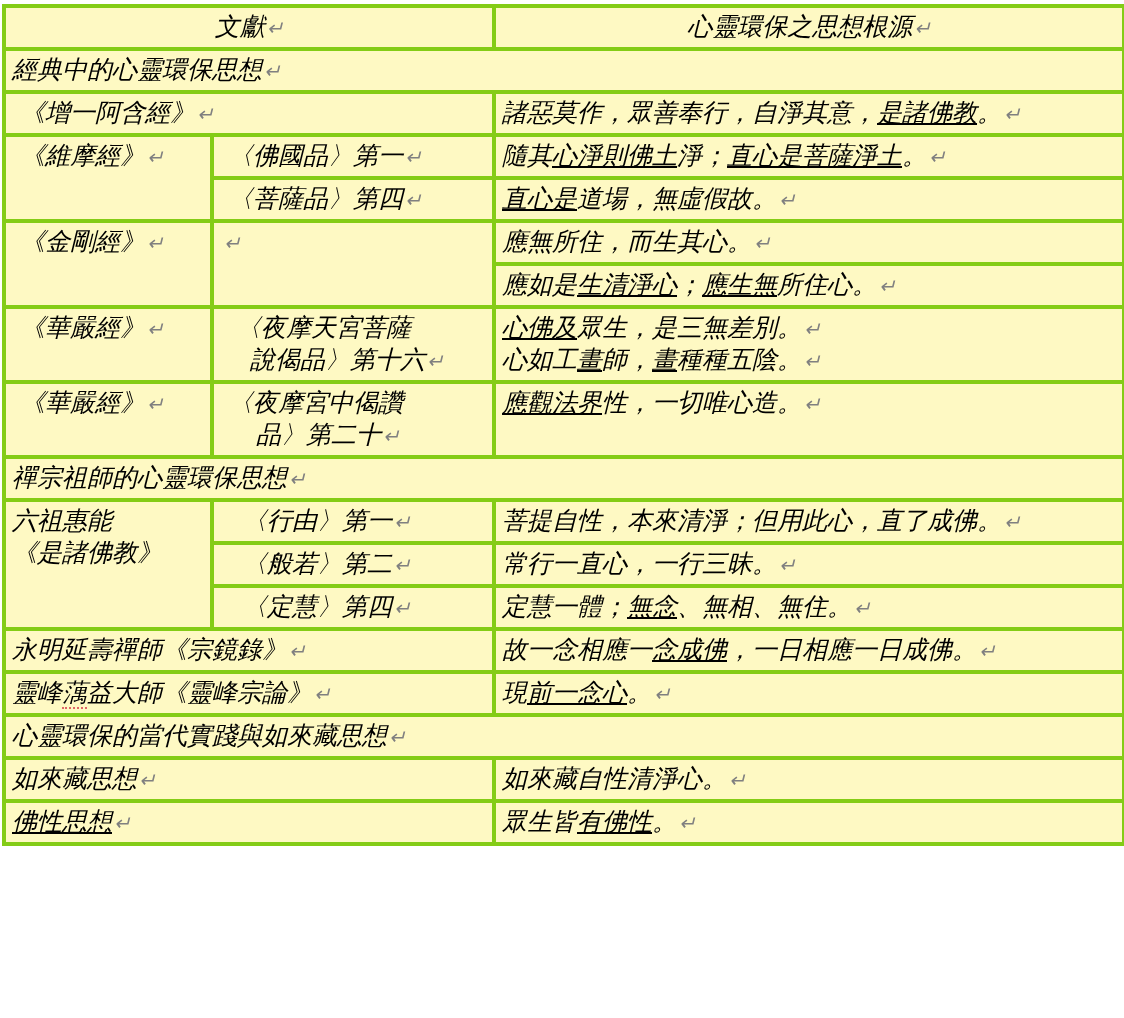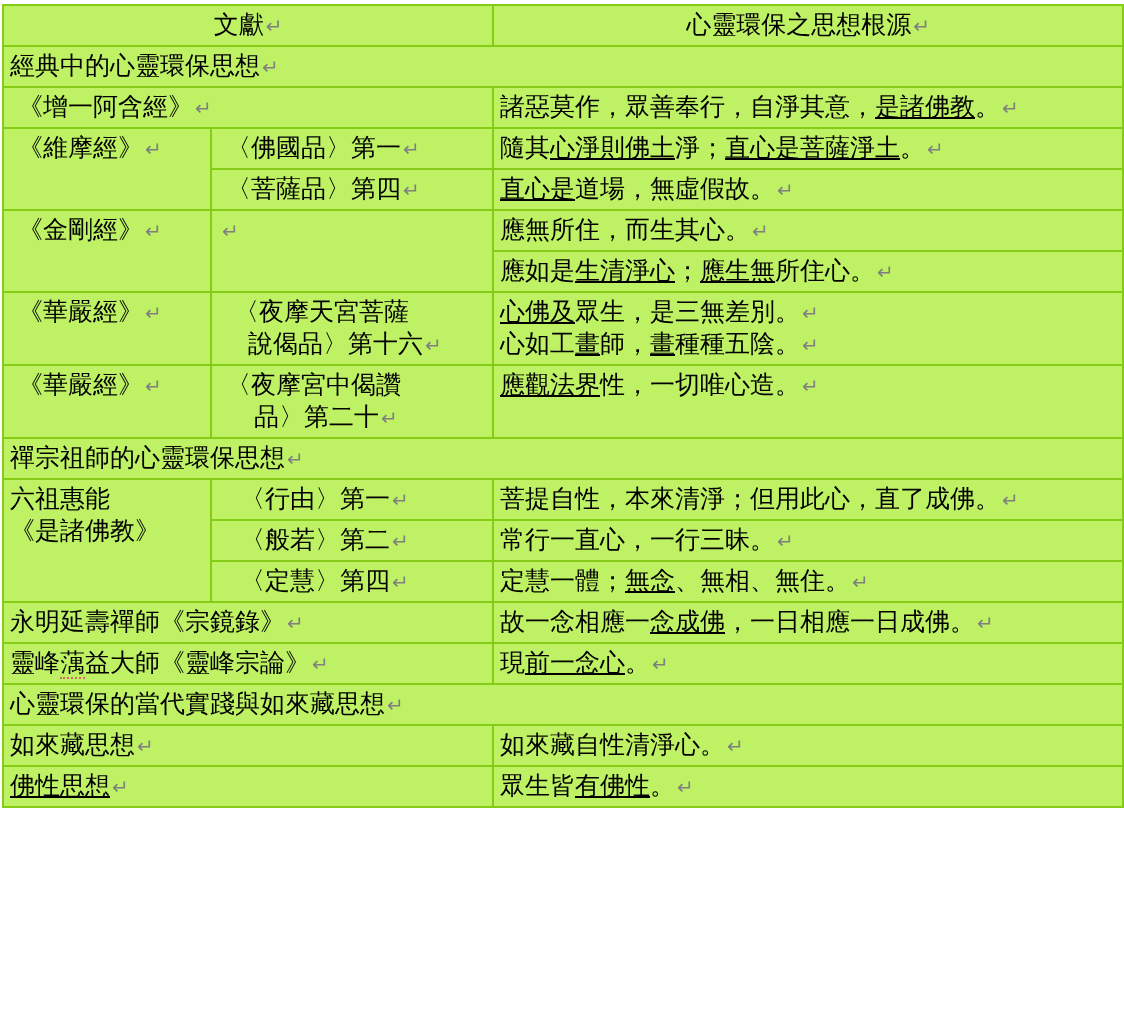--- a/index.html
+++ b/index.html
@@ -18,28 +18,29 @@
     overflow: hidden;
     background: #ffffff;
   }
   table.doc-table {
     border-collapse: collapse;
     width: 1120px;
     margin: 4px 0 0 2px;
     table-layout: fixed;
   }
   table.doc-table td {
-    border: 2px solid #84cc16;
+    border: 4px solid #84cc16;
     vertical-align: top;
     padding: 3px 6px 4px 6px;
     font-size: 25px;
     line-height: 1.28;
-    background: #bef264;
+    background: #fef9c3;
     white-space: nowrap;
     overflow: hidden;
+    font-style: italic;
   }
   
   td.hdr {
     background: #66ee88;
     text-align: center;
     border: 1px solid #33cccc;
     font-size: 25px;
     padding-top: 6px;
     padding-bottom: 8px;
   }

